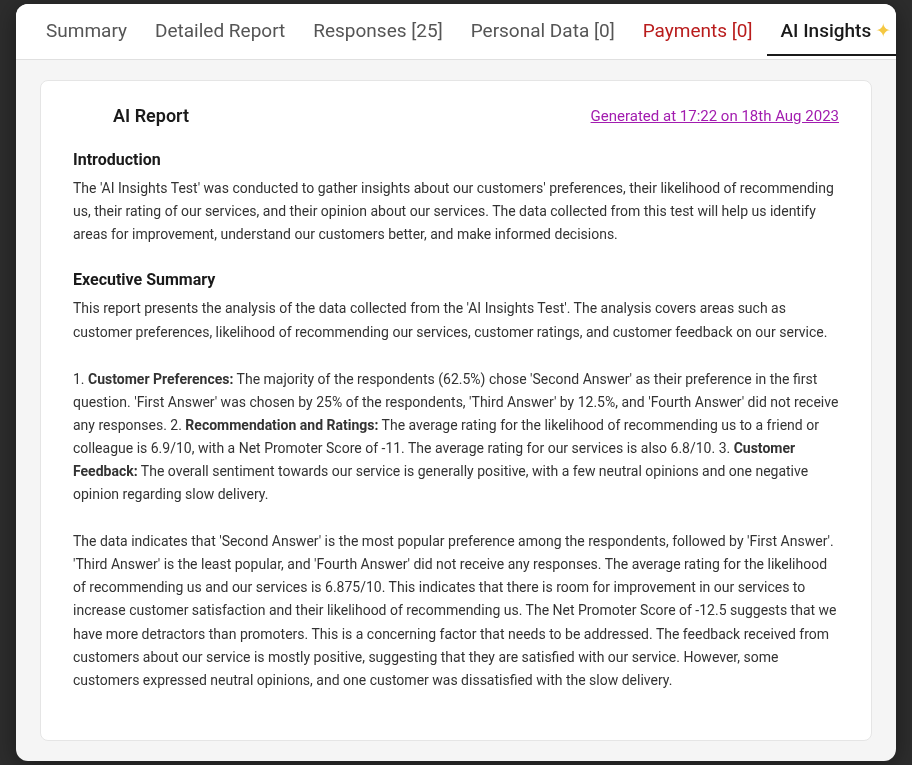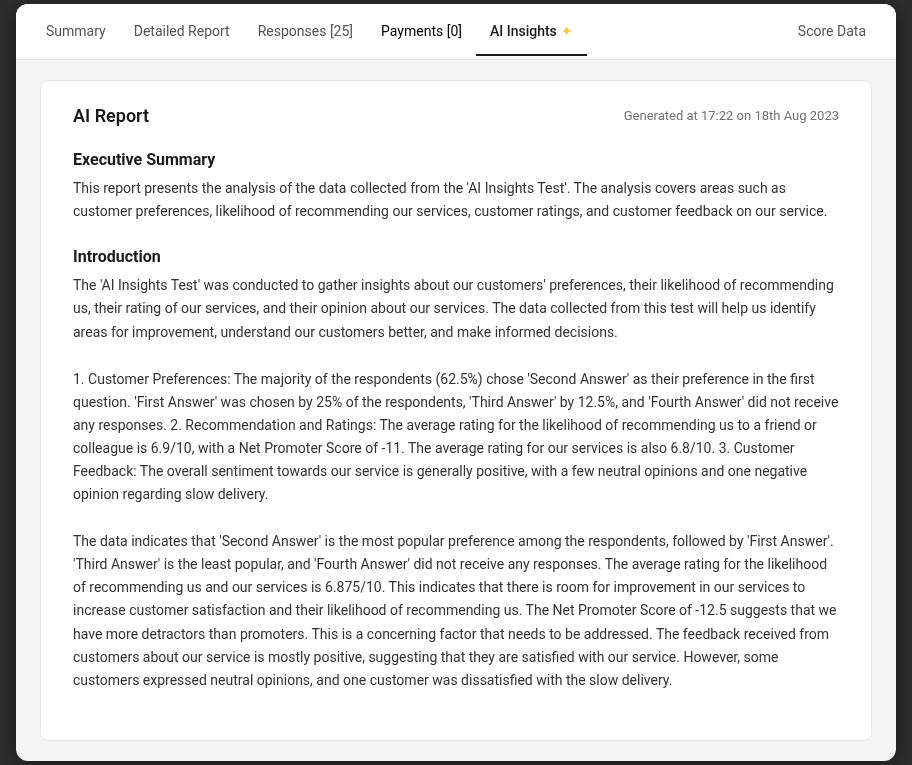--- a/index.html
+++ b/index.html
@@ -32,39 +32,39 @@
       border-bottom: 1px solid #e0e0e0;
       display: flex;
       align-items: center;
       padding: 0 16px;
       height: 56px;
       gap: 4px;
     }
 
     .tab {
       padding: 8px 14px;
-      font-size: 14px;
+      font-size: 19px;
       color: #555;
       cursor: pointer;
       border-bottom: 2px solid transparent;
       white-space: nowrap;
       height: 48px;
       display: flex;
       align-items: center;
     }
 
     .tab.active {
       color: #1a1a1a;
       border-bottom: 2px solid #1a1a1a;
       font-weight: 500;
       justify-content: flex-end;
     }
 
     .tab.dimmed {
-      color: #000000;
+      color: #b91c1c;
     }
 
     .tab-spacer {
       flex: 1;
     }
 
     .tab .star {
       color: #f5c842;
       margin-left: 4px;
     }
@@ -84,80 +84,83 @@
       display: flex;
       justify-content: space-between;
       align-items: center;
       margin-bottom: 24px;
     }
 
     .report-title {
       font-size: 18px;
       font-weight: 600;
       color: #1a1a1a;
+      margin-left: 40px;
     }
 
     .report-generated {
-      font-size: 13px;
-      color: #737373;
+      font-size: 15px;
+      color: #a21caf;
+      text-decoration: underline;
     }
 
     .section {
       margin-bottom: 24px;
     }
 
     .section-heading {
       font-size: 16px;
       font-weight: 700;
       color: #1a1a1a;
       margin-bottom: 8px;
     }
 
     .section-body {
       font-size: 14px;
       color: #333;
       line-height: 1.65;
     }
 
     .section-body b {
-      font-weight: 400;
+      font-weight: 700;
     }
   </style>
 </head>
 <body>
 
 <div class="window">
   <div class="tab-bar">
 
     <div id="tabs-container" style="display:flex;align-items:center;width:100%;gap:0;">
         <div class="tab">Summary</div>
         <div class="tab">Detailed Report</div>
         <div class="tab">Responses [25]</div>
+        <div class="tab">Personal Data [0]</div>
         <div class="tab dimmed">Payments [0]</div>
         <div class="tab active">AI Insights<span class="star"> ✦</span></div>
         <div class="tab-spacer"></div>
         <div class="tab">Score Data</div>
       </div>
   </div>
 
   <div class="content">
     <div class="report-card">
       <div class="report-header">
         <span class="report-title">AI Report</span>
         <span class="report-generated">Generated at 17:22 on 18th Aug 2023</span>
       </div>
 
       <div id="sections-container">
           <div class="section">
+            <div class="section-heading">Introduction</div>
+            <div class="section-body">The 'AI Insights Test' was conducted to gather insights about our customers' preferences, their likelihood of recommending us, their rating of our services, and their opinion about our services. The data collected from this test will help us identify areas for improvement, understand our customers better, and make informed decisions.</div>
+          </div>
+          <div class="section">
             <div class="section-heading">Executive Summary</div>
             <div class="section-body">This report presents the analysis of the data collected from the 'AI Insights Test'. The analysis covers areas such as customer preferences, likelihood of recommending our services, customer ratings, and customer feedback on our service.</div>
-          </div>
-          <div class="section">
-            <div class="section-heading">Introduction</div>
-            <div class="section-body">The 'AI Insights Test' was conducted to gather insights about our customers' preferences, their likelihood of recommending us, their rating of our services, and their opinion about our services. The data collected from this test will help us identify areas for improvement, understand our customers better, and make informed decisions.</div>
           </div>
           <div class="section">
             <div class="section-body">1. <b>Customer Preferences:</b> The majority of the respondents (62.5%) chose 'Second Answer' as their preference in the first question. 'First Answer' was chosen by 25% of the respondents, 'Third Answer' by 12.5%, and 'Fourth Answer' did not receive any responses. 2. <b>Recommendation and Ratings:</b> The average rating for the likelihood of recommending us to a friend or colleague is 6.9/10, with a Net Promoter Score of -11. The average rating for our services is also 6.8/10. 3. <b>Customer Feedback:</b> The overall sentiment towards our service is generally positive, with a few neutral opinions and one negative opinion regarding slow delivery.</div>
           </div>
           <div class="section">
             <div class="section-body">The data indicates that 'Second Answer' is the most popular preference among the respondents, followed by 'First Answer'. 'Third Answer' is the least popular, and 'Fourth Answer' did not receive any responses. The average rating for the likelihood of recommending us and our services is 6.875/10. This indicates that there is room for improvement in our services to increase customer satisfaction and their likelihood of recommending us. The Net Promoter Score of -12.5 suggests that we have more detractors than promoters. This is a concerning factor that needs to be addressed. The feedback received from customers about our service is mostly positive, suggesting that they are satisfied with our service. However, some customers expressed neutral opinions, and one customer was dissatisfied with the slow delivery.</div>
           </div>
         </div>
     </div>
   </div>

